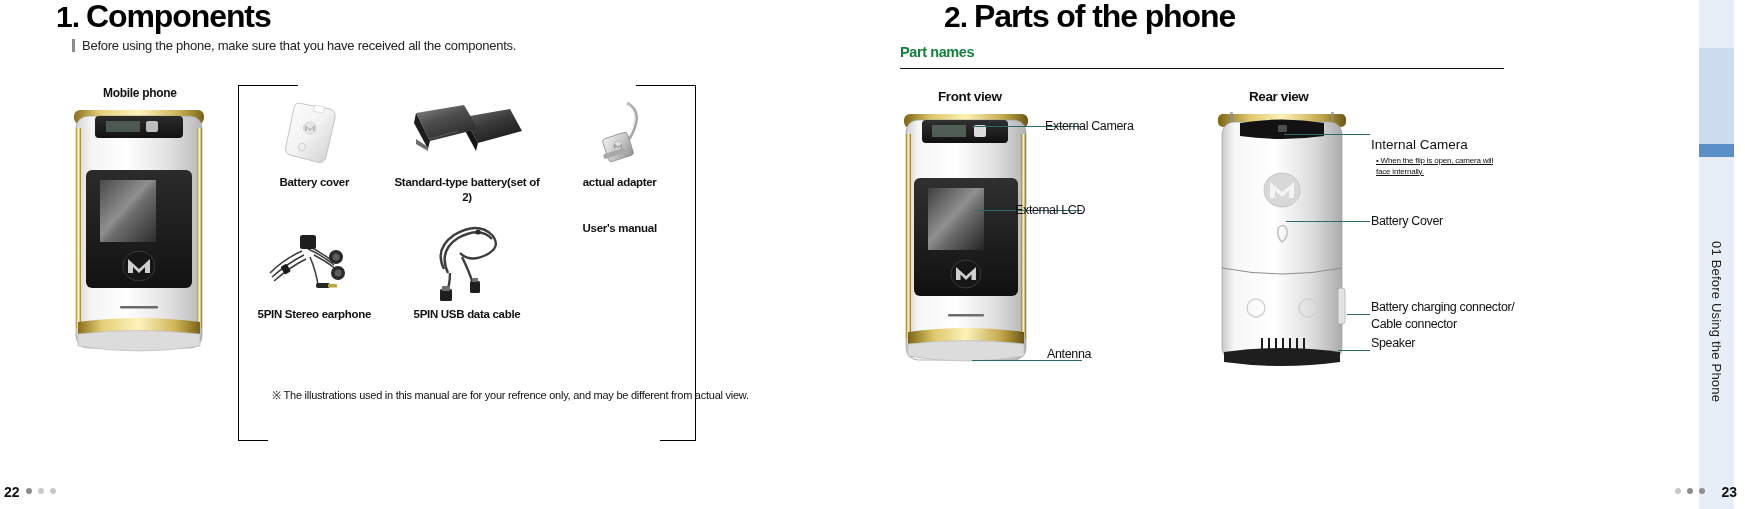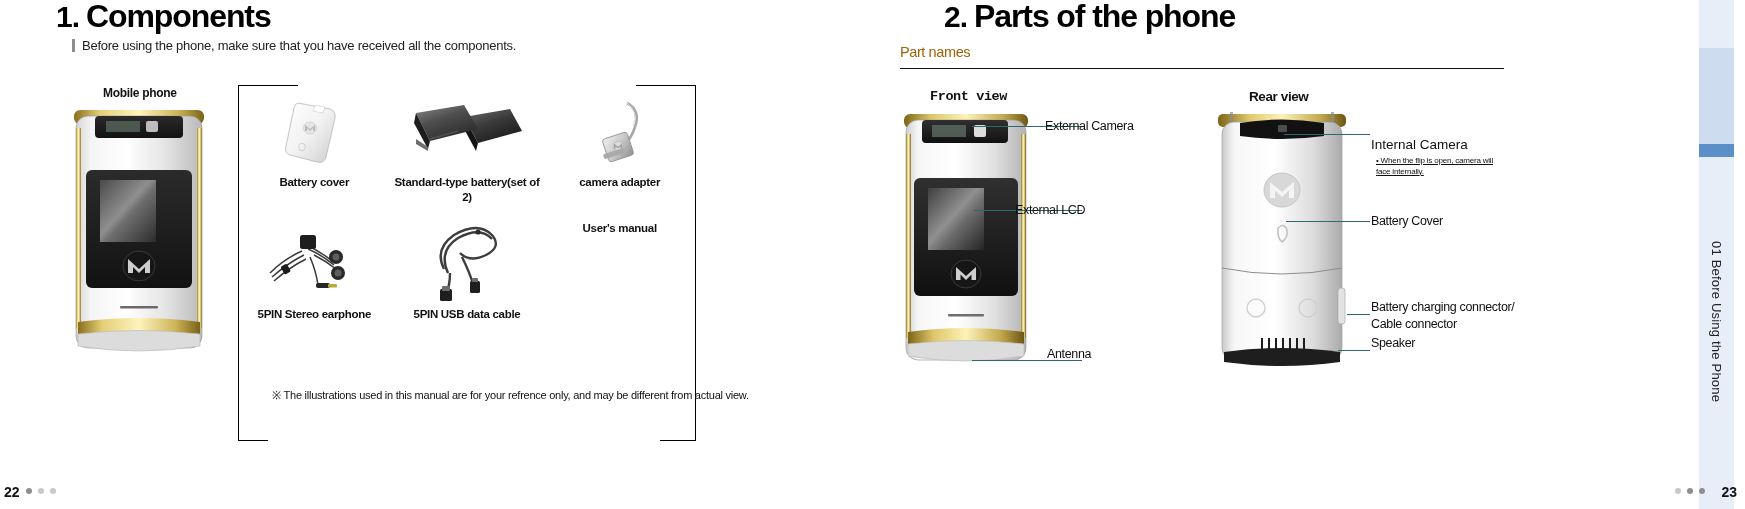--- a/index.html
+++ b/index.html
@@ -254,21 +254,21 @@
               </linearGradient>
             </defs>
             <path d="M44 8 Q58 16 52 32 Q48 44 42 48" fill="none" stroke="#a8a8a8" stroke-width="2.6"></path>
             <path d="M44 8 Q56 17 50 31" fill="none" stroke="#dddddd" stroke-width="1"></path>
             <rect x="22" y="40" width="26" height="24" rx="3" transform="rotate(-18 35 52)" fill="url(#adg)" stroke="#8f8f8f" stroke-width="0.8"></rect>
             <ellipse cx="35" cy="51" rx="5" ry="4.6" transform="rotate(-18 35 51)" fill="#dcdcdc" stroke="#b0b0b0" stroke-width="0.6"></ellipse>
             <path d="M31 53.5 L31 48.5 L35 51.8 L39 48.5 L39 53.5 L37.4 53.5 L37.4 51.2 L35 53.4 L32.6 51.2 L32.6 53.5 Z" fill="#9e9e9e"></path>
             <rect x="20" y="56" width="22" height="5" rx="1.5" transform="rotate(-18 31 58)" fill="#a9a9a9"></rect>
           </svg>
         </div>
-        <div class="cap">camera adapter</div>
+        <div class="cap">actual adapter</div>
       </div>
 
       <div class="cell r2">
         <div class="art">
           <svg width="112" height="86" viewBox="0 0 112 86">
             <g stroke="#3a3a3a" fill="none" stroke-width="1.5">
               <path d="M12 58 Q26 44 44 36"></path>
               <path d="M14 62 Q30 48 46 40"></path>
               <path d="M16 66 Q32 52 48 44"></path>
               <path d="M48 30 Q62 36 74 46"></path>
@@ -325,24 +325,24 @@
     </div>
   </div>
 
   <div class="page page-right">
 
     <div class="head-row" style="left:72px; top:-2px;">
       <span class="chapter-num">2.</span>
       <span class="chapter-title">Parts of the phone</span>
     </div>
 
-    <div style="position:absolute;left:28px;top:44px;font-size:14.5px;font-weight:normal;color:#a16207;letter-spacing:-0.4px;">Part names</div>
+    <div style="position:absolute;left:28px;top:44px;font-size:14.5px;font-weight:bold;color:#15803d;letter-spacing:-0.4px;">Part names</div>
     <div style="position:absolute;left:28px;top:68px;width:604px;height:1.3px;background:#111;"></div>
 
-    <div class="view-label" style="left:58px;top:89px;font-family:Liberation Mono, monospace;">Front view</div>
+    <div class="view-label" style="left:66px;top:89px;">Front view</div>
     <div class="view-label" style="left:377px;top:89px;">Rear view</div>
 
     <div style="position:absolute;left:26px;top:112px;">
       <svg width="136" height="260" viewBox="0 0 136 260">
         <defs>
           <linearGradient id="fbody" x1="0" y1="0" x2="1" y2="0">
             <stop offset="0" stop-color="#cfcfcf"></stop>
               <stop offset="0.1" stop-color="#f6f6f6"></stop>
             <stop offset="0.42" stop-color="#ffffff"></stop>
               <stop offset="0.74" stop-color="#e0e0e0"></stop>

